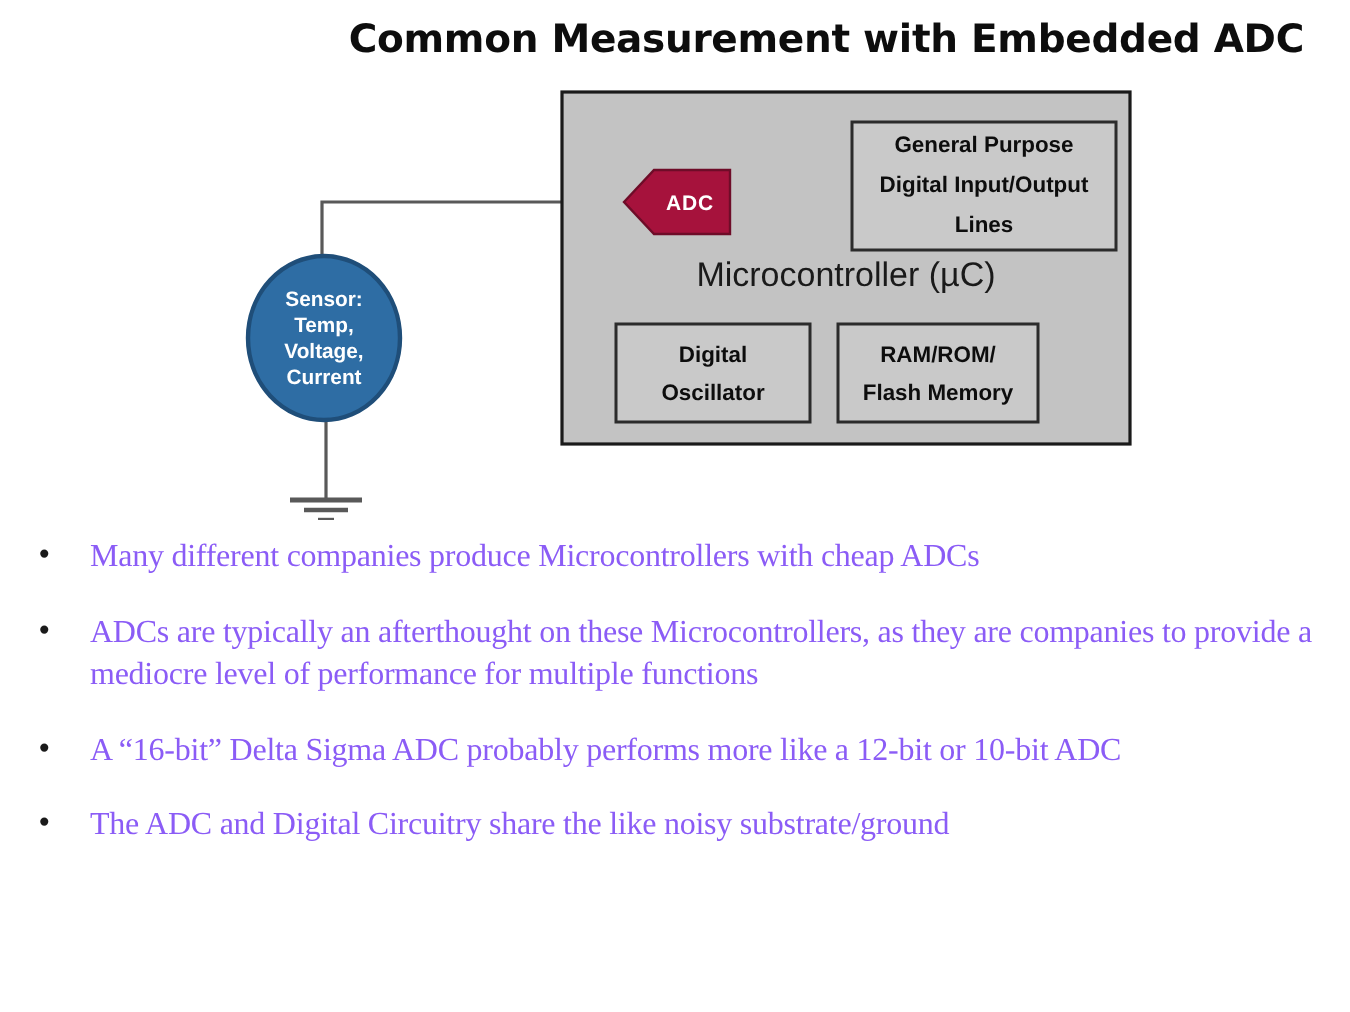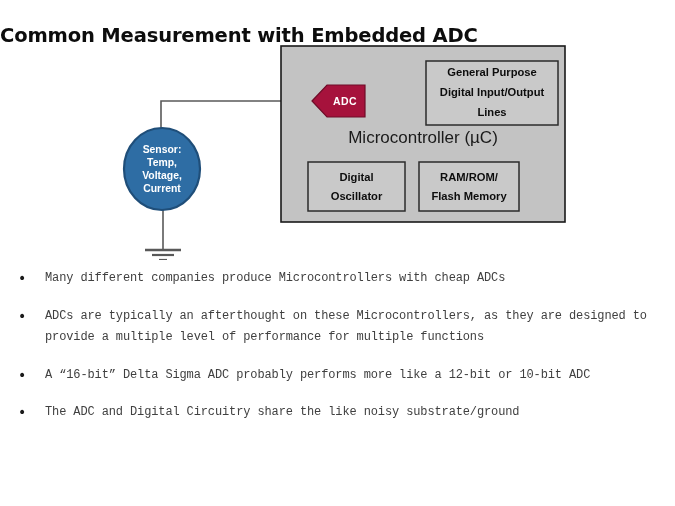--- a/index.html
+++ b/index.html
@@ -13,23 +13,23 @@
     font-family: "DejaVu Sans", sans-serif;
     color: #000000;
     overflow: hidden;
     position: relative;
   }
 
   
   #slide-title {
     position: absolute;
     left: 0;
-    top: 24px;
+    top: 8px;
     width: 652px;
-    text-align: left;
+    text-align: right;
     font-family: "DejaVu Sans", sans-serif;
     font-size: 19.5px;
     font-weight: bold;
     letter-spacing: -0.15px;
     color: #0d0d0d;
     white-space: nowrap;
   }
 
   
   #diagram {
@@ -84,24 +84,24 @@
     flex: 0 0 auto;
     width: 27px;
     margin-left: 18px;
     font-size: 14px;
     line-height: 21.5px;
     color: #1a1a1a;
     text-align: left;
   }
   .bullet-text {
     flex: 1 1 auto;
-    font-family: Liberation Mono, monospace;
-    font-size: 12px;
+    font-family: Liberation Serif, serif;
+    font-size: 16px;
     line-height: 21.5px;
-    color: #404040;
+    color: #8b5cf6;
     letter-spacing: -0.12px;
   }
 </style>
 </head>
 <body>
 
 <div id="slide-title">Common Measurement with Embedded ADC</div>
 
 <div id="diagram">
   <svg width="675" height="222" viewBox="0 0 675 222" xmlns="http://www.w3.org/2000/svg">
@@ -163,21 +163,21 @@
 
 <div id="bullets">
 
   <div class="bullet-row">
     <span class="bullet-marker">•</span>
     <span class="bullet-text">Many different companies produce Microcontrollers with cheap ADCs</span>
   </div>
 
   <div class="bullet-row">
     <span class="bullet-marker">•</span>
-    <span class="bullet-text">ADCs are typically an afterthought on these Microcontrollers, as they are designed to provide a multiple level of performance for multiple functions</span>
+    <span class="bullet-text">ADCs are typically an afterthought on these Microcontrollers, as they are companies to provide a mediocre level of performance for multiple functions</span>
   </div>
 
   <div class="bullet-row">
     <span class="bullet-marker">•</span>
     <span class="bullet-text">A “16-bit” Delta Sigma ADC probably performs more like a 12-bit or 10-bit ADC</span>
   </div>
 
   <div class="bullet-row">
     <span class="bullet-marker">•</span>
     <span class="bullet-text">The ADC and Digital Circuitry share the like noisy substrate/ground</span>

